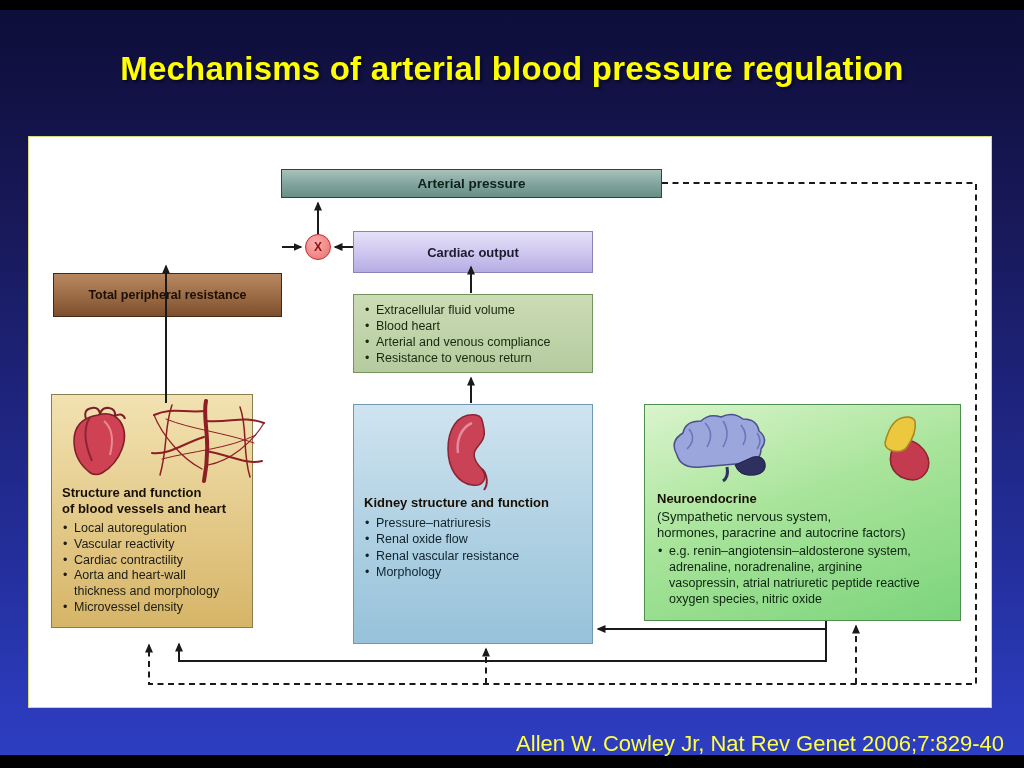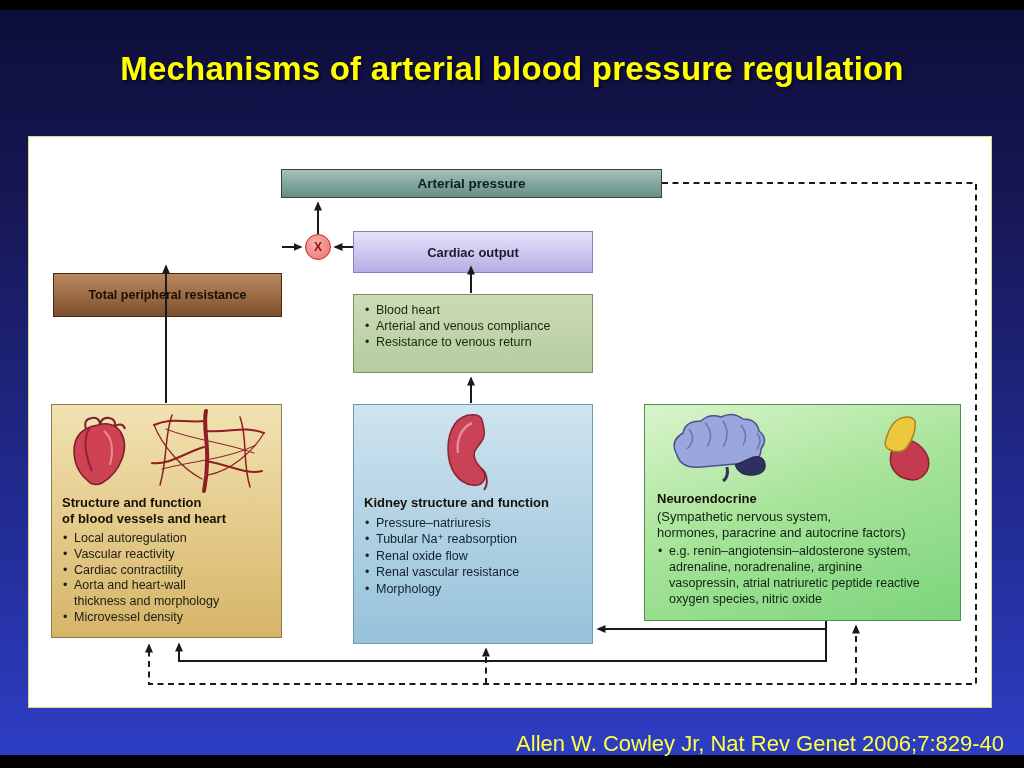--- a/index.html
+++ b/index.html
@@ -45,21 +45,21 @@
     left:324px;top:94px;width:240px;height:42px;
     background:linear-gradient(180deg,#e6e1f9 0%,#cdc5ef 55%,#b6ace4 100%);
     border:1.5px solid #8a82b8;font-size:13px;font-weight:bold;color:#1c1c2e;
   }
   #vol-box{
     left:324px;top:157px;width:240px;height:79px;
     background:linear-gradient(180deg,#ccdcb6 0%,#b5cb9e 100%);
     border:1.5px solid #73945c;padding:7px 10px;
   }
   #vessels-box{
-    left:22px;top:267px;width:231px;height:234px;
+    left:22px;top:257px;width:202px;height:234px;
     background:linear-gradient(180deg,#f2e2b2 0%,#e3c988 55%,#d6b568 100%);
     border:1.5px solid #8c7c4c;
   }
   #kidney-box{
     left:324px;top:267px;width:240px;height:240px;
     background:linear-gradient(180deg,#cfe4f0 0%,#aed0e2 55%,#97c2da 100%);
     border:1.5px solid #6e9ab4;
   }
   #neuro-box{
     left:615px;top:267px;width:317px;height:217px;
@@ -130,20 +130,21 @@
     </div>
 
     <div id="co-box" class="box">
       <div class="ctr">
           <span>Cardiac output</span>
         </div>
     </div>
 
     <div id="vol-box" class="box">
       <ul class="blist">
+        <li>Extracellular fluid volume</li>
         <li>Blood heart</li>
         <li>Arterial and venous compliance</li>
         <li>Resistance to venous return</li>
       </ul>
     </div>
 
     <div id="vessels-box" class="box">
       <svg class="abs" style="left:12px;top:8px" width="70" height="75" viewBox="0 0 70 75">
         <path d="M22 16 q-3 -10 6 -11 q7 -1 8 6 q2 -7 9 -6 q7 1 6 8 q8 -4 10 3" fill="none" stroke="#7c1f2b" stroke-width="2"></path>
         <path d="M34 12 q14 -4 22 6 q8 12 2 28 q-6 16 -20 24 q-8 4 -14 -2 q-14 -12 -14 -30 q0 -22 24 -26z" fill="#cf4254" stroke="#7c1f2b" stroke-width="1.5"></path>
@@ -180,21 +181,20 @@
 
     <div id="kidney-box" class="box">
       <svg class="abs" style="left:88px;top:6px" width="64" height="80" viewBox="0 0 64 80">
         <path d="M34 4 C14 2 6 20 6 38 C6 58 16 72 30 74 C42 76 46 66 40 58 C32 50 30 44 34 38 C38 32 44 28 42 18 C40 8 40 5 34 4z" fill="#c94256" stroke="#8a2433" stroke-width="1.5"></path>
         <path d="M40 58 C46 64 46 74 42 79" fill="none" stroke="#8a2433" stroke-width="2"></path>
         <path d="M30 12 C20 16 14 28 16 42" fill="none" stroke="#e68b9b" stroke-width="2.5"></path>
       </svg>
       <div class="abs box-title" style="left:10px;top:90px">Kidney structure and function</div>
       <ul class="blist abs" style="left:10px;top:110px;width:205px">
         <li>Pressure–natriuresis</li>
-        <li>Tubular Na⁺ reabsorption</li>
         <li>Renal oxide flow</li>
         <li>Renal vascular resistance</li>
         <li>Morphology</li>
       </ul>
     </div>
 
     <div id="neuro-box" class="box">
       <svg class="abs" style="left:18px;top:6px" width="120" height="72" viewBox="0 0 120 72">
         <path d="M14 44 q-8 -14 6 -22 q2 -12 18 -12 q8 -8 20 -4 q12 -6 22 2 q14 0 16 12 q10 8 2 18 q0 12 -14 14 l-46 4 q-20 2 -24 -12z" fill="#9ba6dc" stroke="#4c4e8e" stroke-width="1.5"></path>
         <g stroke="#6b74b8" fill="none" stroke-width="1.5">

